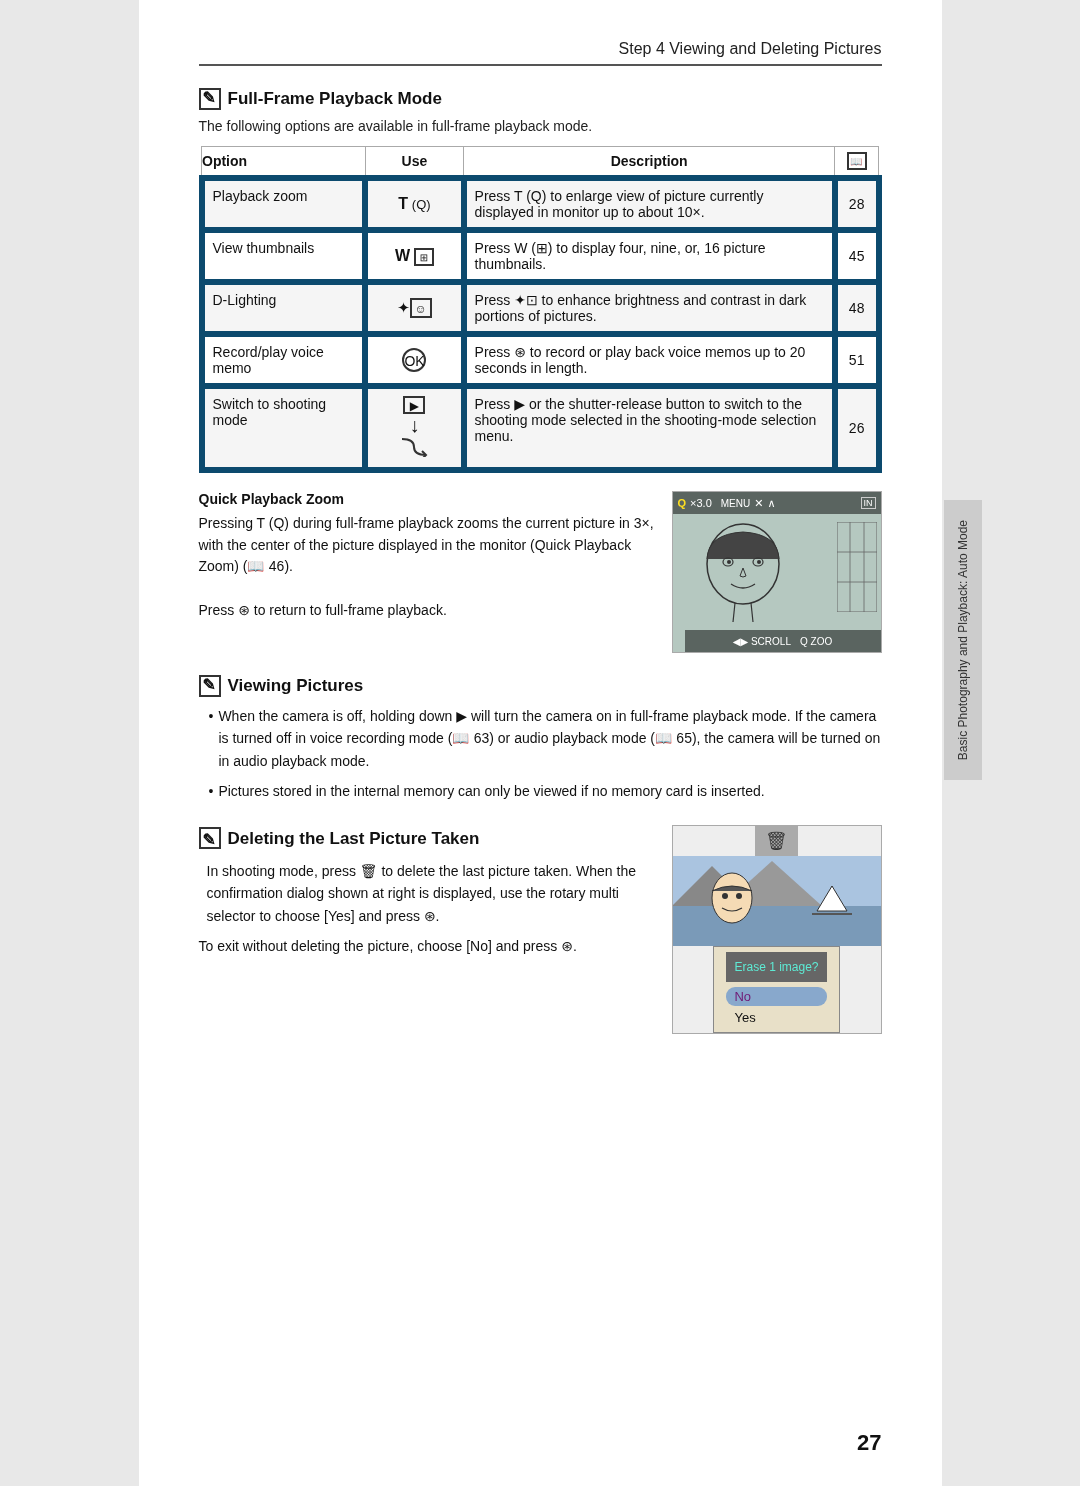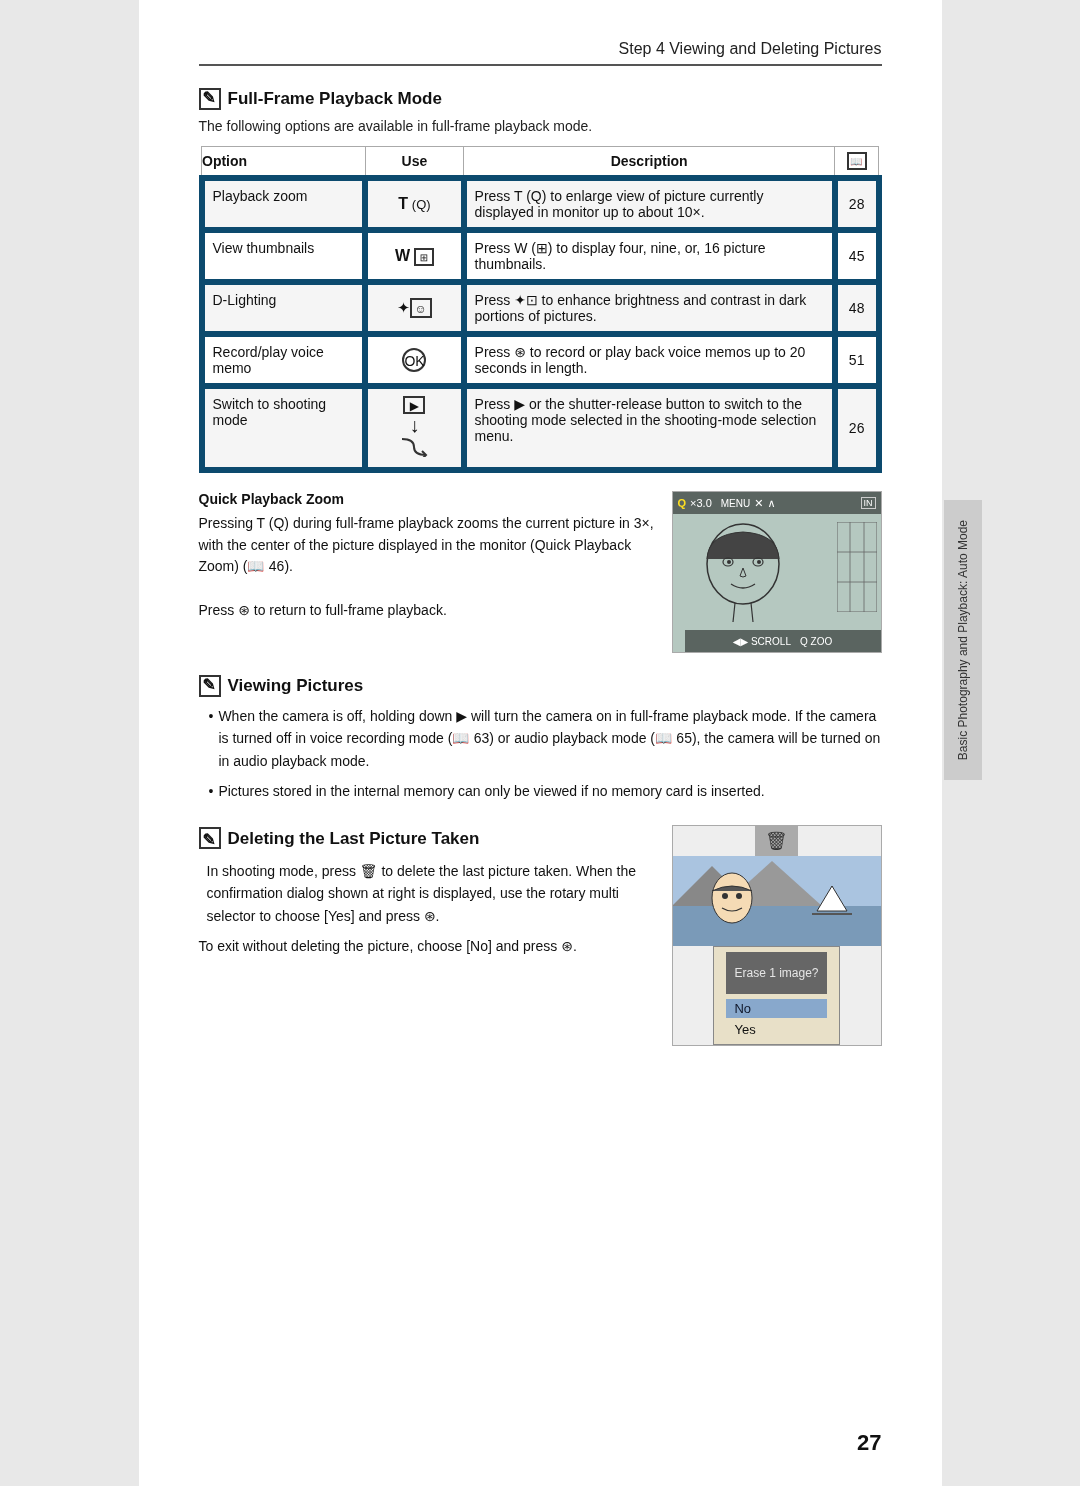--- a/index.html
+++ b/index.html
@@ -228,32 +228,33 @@
       position: relative;
       overflow: hidden;
     }
     .erase-dialog-box {
       background: #e8e0c8;
       border: 1px solid #888;
       padding: 5px 12px;
     }
     .erase-question {
       background: #666;
-      color: #e5e5e5;
+      color: #5eead4;
       font-size: 12px;
-      padding: 14px 8px;
+      padding: 8px 8px;
       margin-bottom: 5px;
     }
     .erase-no {
       font-size: 13px;
       padding: 2px 8px;
       background: #88a8cc;
-      color: #0f172a;
+      color: #701a75;
       margin-bottom: 2px;
       display: block;
+      border-radius: 9px;
     }
     .erase-yes {
       font-size: 13px;
       padding: 2px 8px;
       display: block;
     }
     
     .options-table tr:nth-child(odd) td { background: #f5f5f5; }
     .options-table tr:nth-child(even) td { background: #ffffff; }
   </style>

